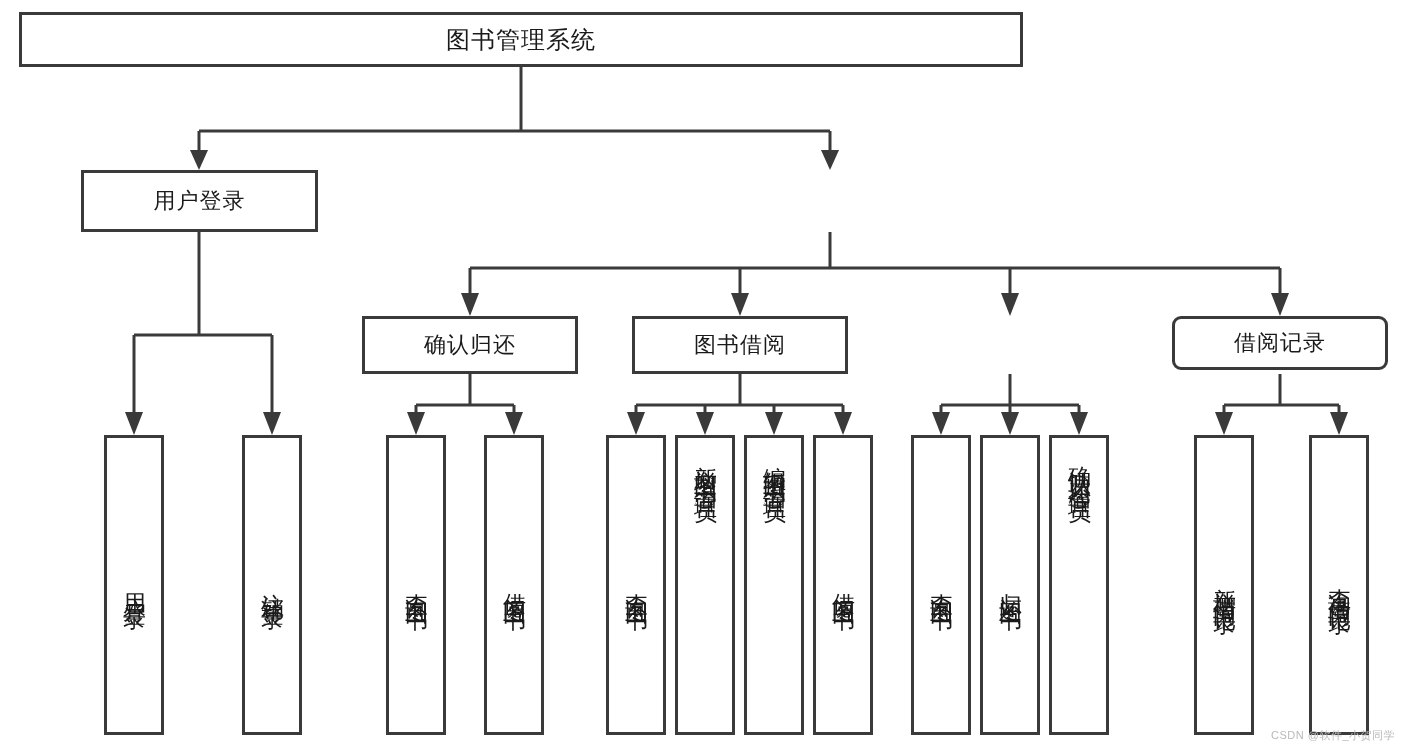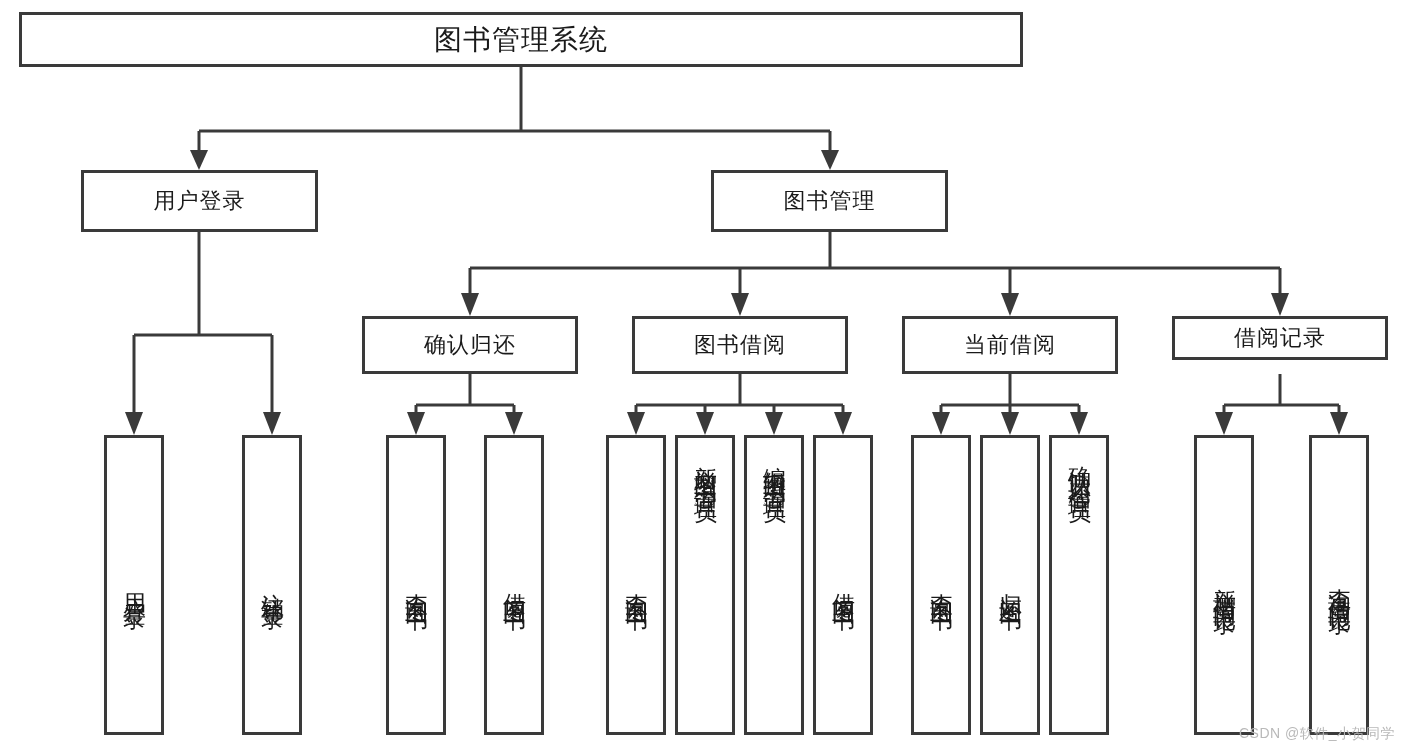--- a/index.html
+++ b/index.html
@@ -43,21 +43,21 @@
     z-index:2;
   }
   .node .lbl{
     display:block;
     white-space:nowrap;
     letter-spacing:1px;
   }
 
   
   .node.root{ }
-  .node.root .lbl{ font-size:28px;text-align:center; }
+  .node.root .lbl{ font-size:24px;text-align:center; }
 
   
   .node.mid .lbl{ font-size:22px; }
 
   
   .node.leaf{
     align-items:flex-start;
     justify-content:center;
     padding-top:10px;
   }
@@ -71,21 +71,21 @@
     max-height:285px;
   }
   
   .node.leaf.short{ align-items:center; padding-top:0; }
 
   
   #watermark{
     position:absolute;
     right:10px;
     bottom:4px;
-    font-size:14px;
+    font-size:11px;
     color:#b9b9b9;
     white-space:nowrap;
     z-index:3;
     letter-spacing:0.5px;
   }
 </style>
 </head>
 <body>
 
 <div id="canvas">
@@ -154,37 +154,31 @@
   </svg>
 
   <div class="node root" style="left:19px; top:12px; width:1004px; height:55px;">
     <span class="lbl">图书管理系统</span>
   </div>
 
   <div class="node mid" style="left:81px; top:170px; width:237px; height:62px;">
     <span class="lbl">用户登录</span>
   </div>
 
-  <div class="node mid" style="left:711px; top:170px; width:237px; height:62px;">
-    <span class="lbl">图书管理</span>
-  </div>
 
   <div class="node mid" style="left:362px; top:316px; width:216px; height:58px;">
     <span class="lbl">确认归还</span>
   </div>
 
   <div class="node mid" style="left:632px; top:316px; width:216px; height:58px;text-align:center;">
     <span class="lbl">图书借阅</span>
   </div>
 
-  <div class="node mid" style="left:902px; top:316px; width:216px; height:58px;">
-    <span class="lbl">当前借阅</span>
-  </div>
-
-  <div class="node mid" style="left:1172px; top:316px; width:216px; height:44px;">
+
+  <div class="node mid" style="left:1172px; top:316px; width:216px; height:54px;border-radius:9px;">
     <span class="lbl">借阅记录</span>
   </div>
 
   <div class="node leaf short" style="left:104px; top:435px; width:60px; height:300px;">
     <span class="lbl">用户登录</span>
   </div>
   <div class="node leaf short" style="left:242px; top:435px; width:60px; height:300px;">
     <span class="lbl">注销登录</span>
   </div>
 

